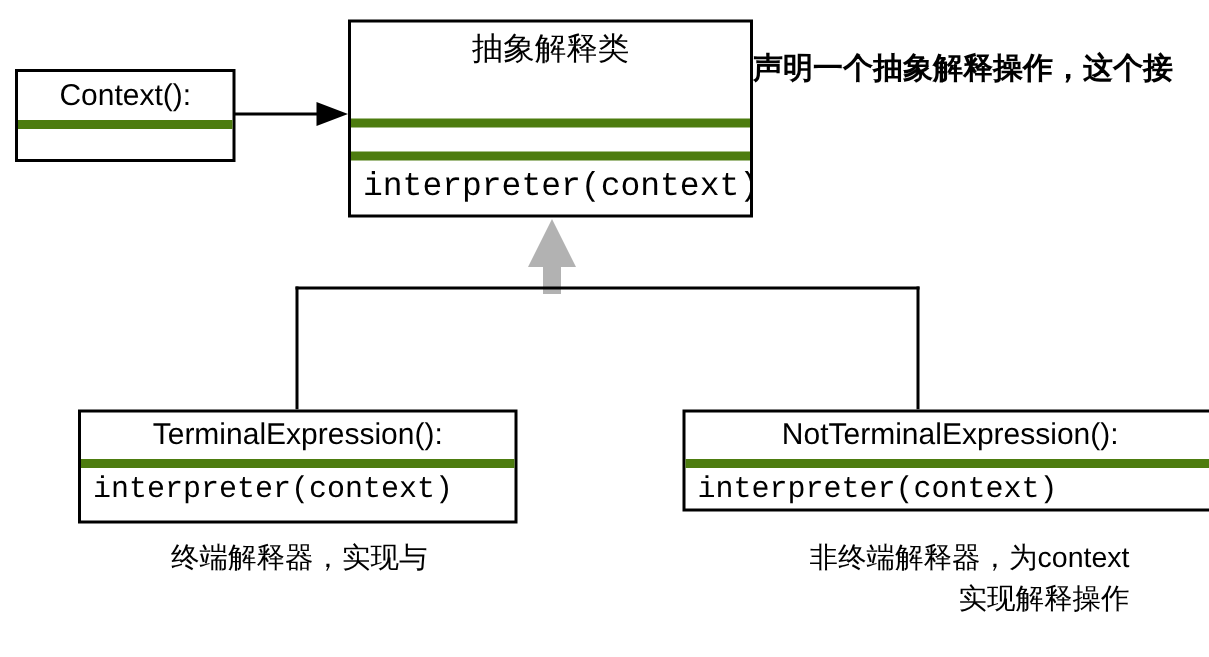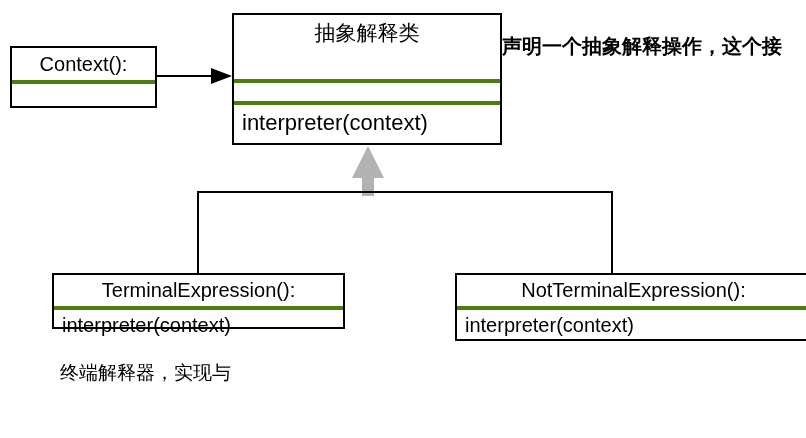--- a/index.html
+++ b/index.html
@@ -20,21 +20,22 @@
     position: absolute;
     box-sizing: border-box;
     border: 2px solid #000000;
     background: #ffffff;
   }
   .sec {
     box-sizing: border-box;
     overflow: hidden;
   }
   .sec + .sec {
-    border-top: 4px solid #4d7c0f;
+    border-top: 6px solid #4d7c0f;
+    font-family: Liberation Mono, monospace;
   }
   .sec.title {
     text-align: center;
   }
   .sec.method {
     text-align: left;
     padding-left: 8px;
   }
   .hline, .vline {
     position: absolute;
@@ -65,21 +66,21 @@
   .note {
     position: absolute;
     font-size: 20px;
     line-height: 28px;
     text-align: left;
   }
   .caption {
     position: absolute;
     font-size: 19px;
     line-height: 27px;
-    text-align: left;
+    text-align: right;
   }
 </style>
 </head>
 <body>
 
 <div class="canvas">
 
   <div class="uml-box" style="left:10px; top:46px; width:147px; height:62px;">
     <div class="sec title" style="height:32px; line-height:32px; font-size:20px;">Context():</div>
     <div class="sec" style="height:24px;"></div>
@@ -100,28 +101,32 @@
     <div>声明一个抽象解释操作，这个接</div>
   </div>
 
   <div class="inherit-head" style="left:352px; top:146px;"></div>
   <div class="inherit-tail" style="left:362px; top:176px;"></div>
 
   <div class="hline" style="left:197px; top:191px; width:416px; height:2px;"></div>
   <div class="vline" style="left:197px; top:191px; width:2px; height:82px;"></div>
   <div class="vline" style="left:611px; top:191px; width:2px; height:82px;"></div>
 
-  <div class="uml-box" style="left:52px; top:273px; width:293px; height:56px;">
+  <div class="uml-box" style="left:52px; top:273px; width:293px; height:76px;">
     <div class="sec title" style="height:31px; line-height:31px; font-size:20px;">TerminalExpression():</div>
     <div class="sec method" style="height:31px; line-height:30px; font-size:20px;">interpreter(context)</div>
   </div>
 
   <div class="uml-box" style="left:455px; top:273px; width:357px; height:68px;">
     <div class="sec title" style="height:31px; line-height:31px; font-size:20px;">NotTerminalExpression():</div>
     <div class="sec method" style="height:31px; line-height:30px; font-size:20px;">interpreter(context)</div>
   </div>
 
   <div class="caption" style="left:60px; top:359px; width:225px;">
     <div>终端解释器，实现与</div>
   </div>
 
+  <div class="caption" style="left:468px; top:359px; width:285px;">
+    <div>非终端解释器，为context</div>
+    <div>实现解释操作</div>
+  </div>
 
 </div>
 
 </body></html>

